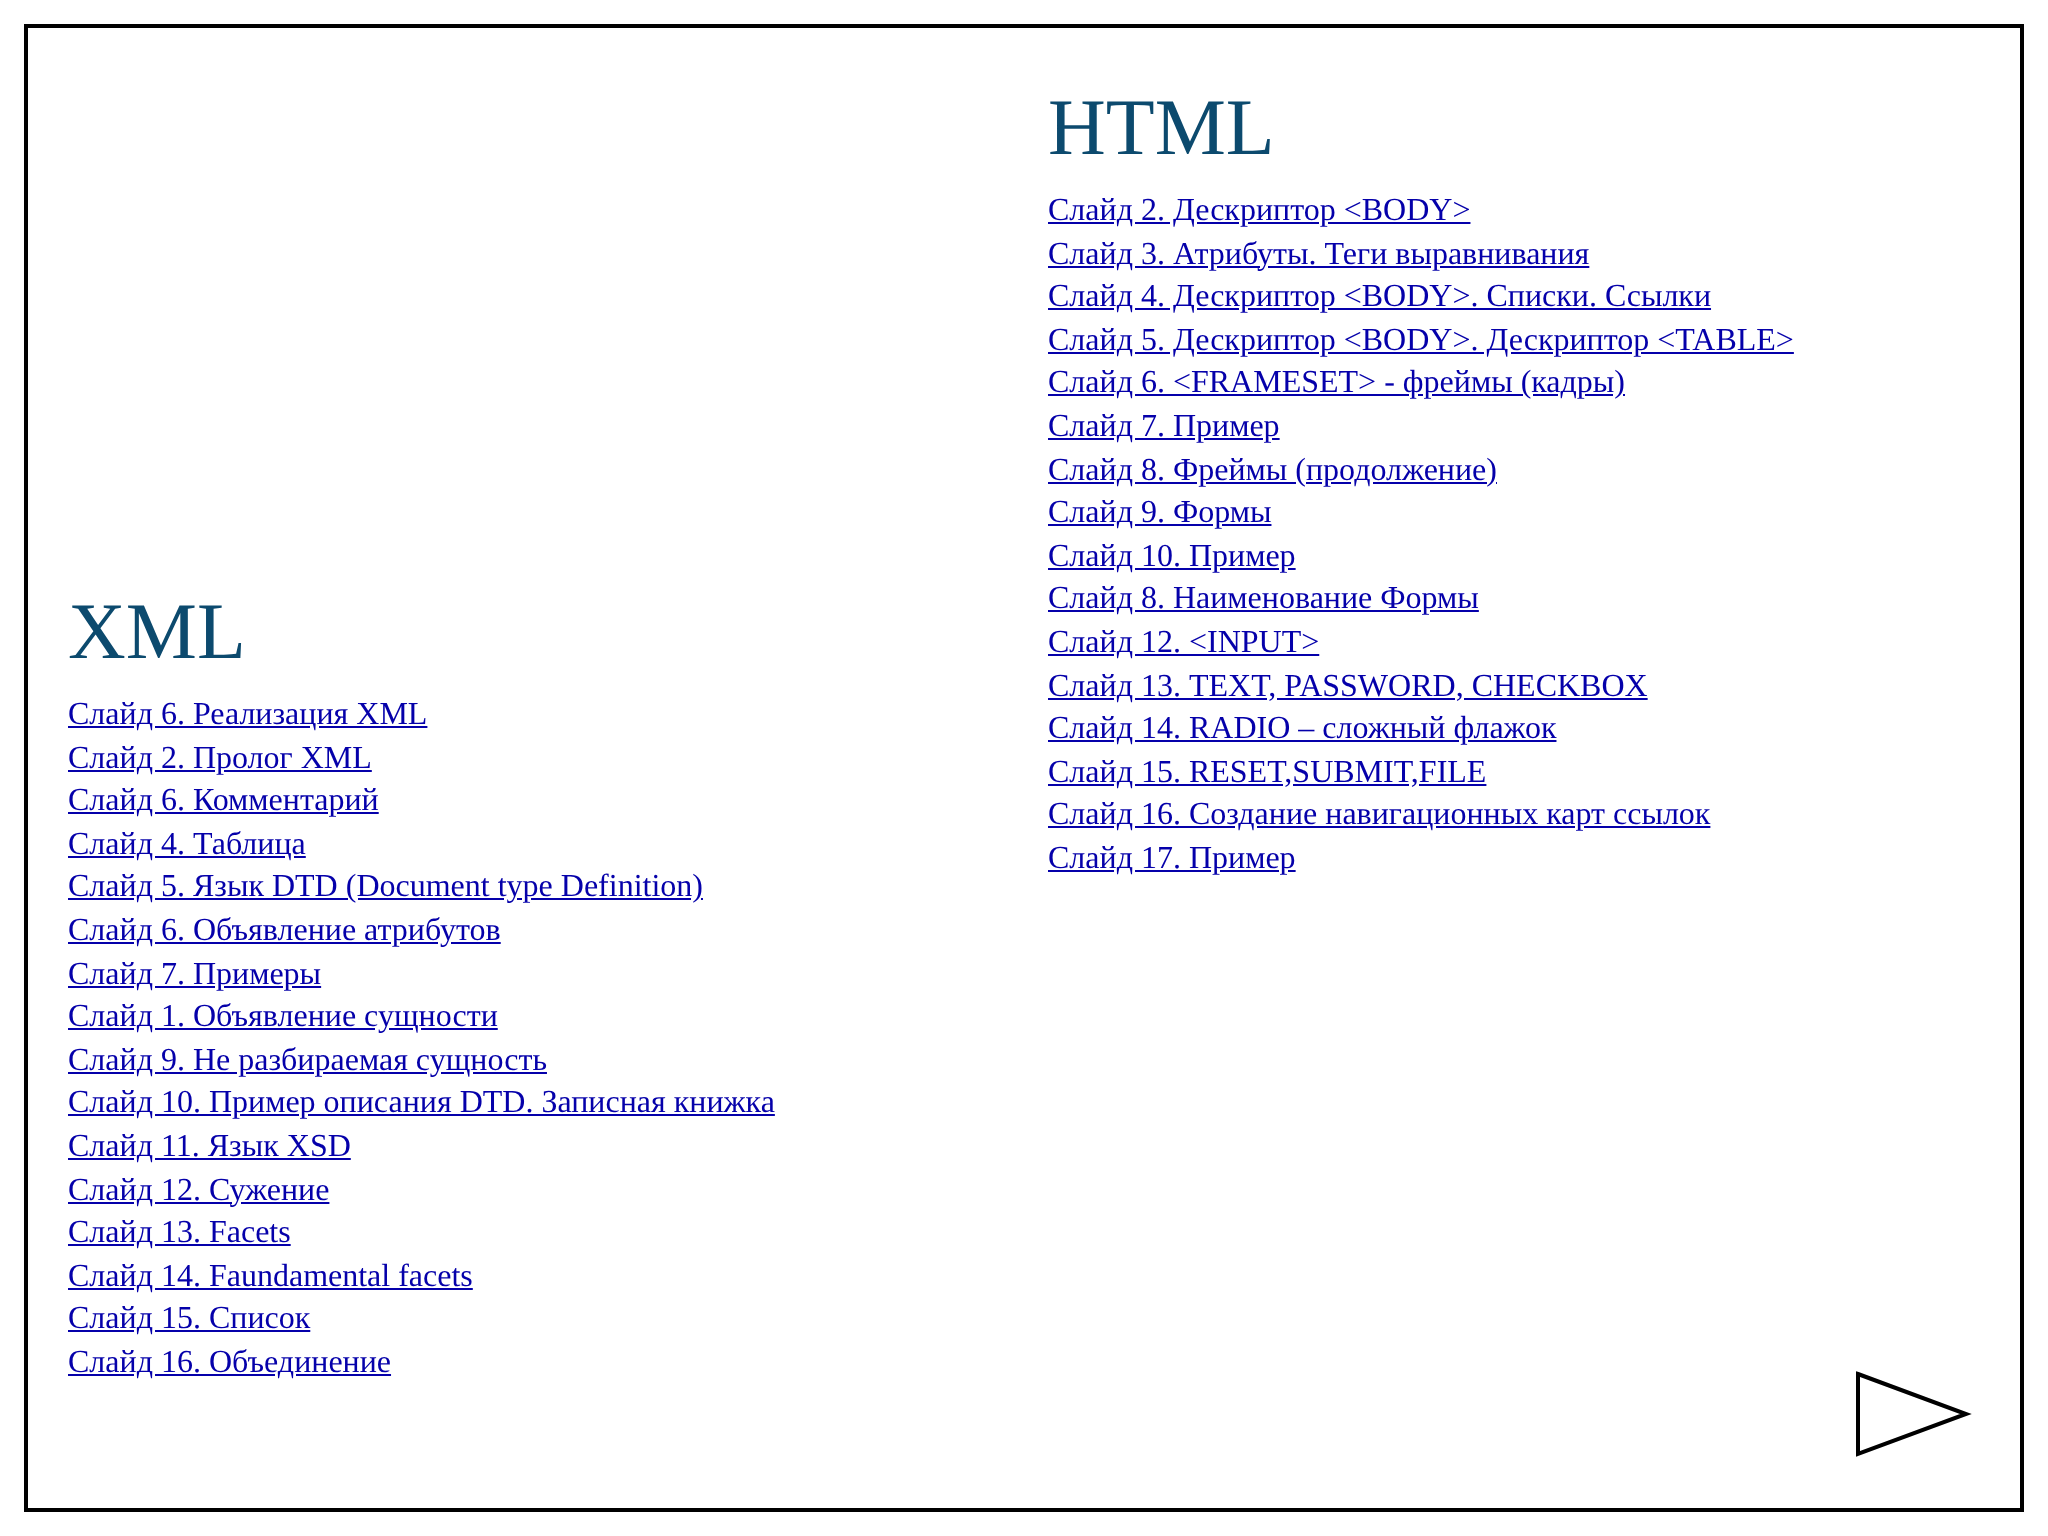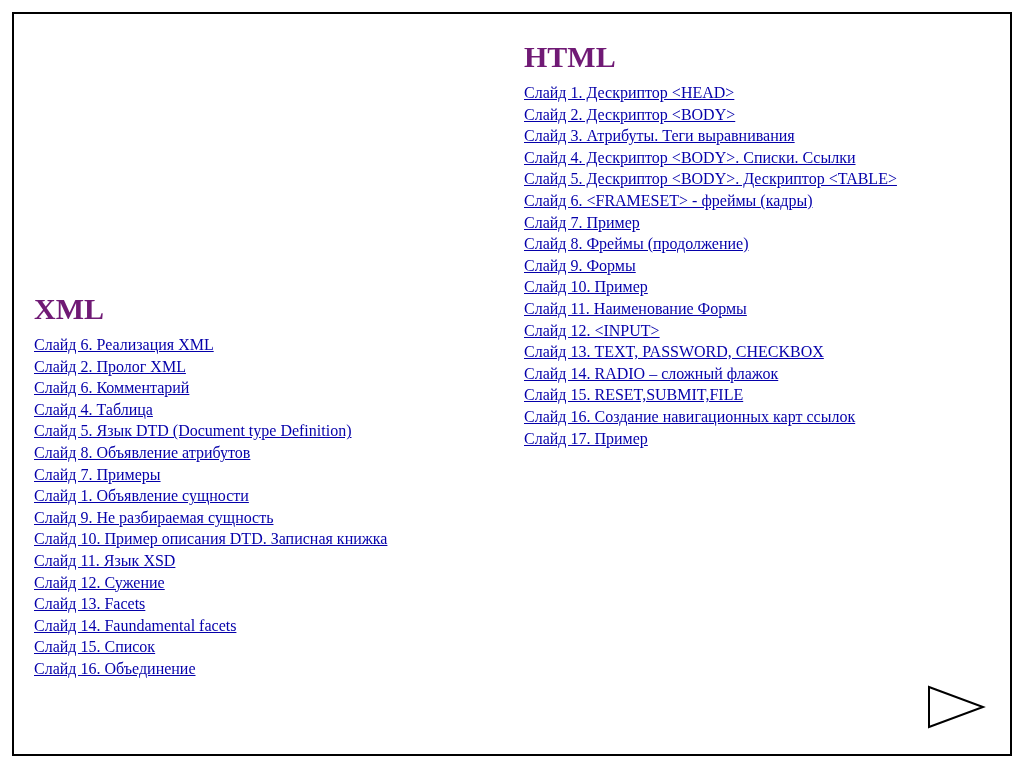--- a/index.html
+++ b/index.html
@@ -17,24 +17,24 @@
   .slide {
     position: absolute;
     left: 12px;
     top: 12px;
     width: 1000px;
     height: 744px;
     border: 2px solid #000;
     box-sizing: border-box;
   }
   .heading {
-    font-size: 30px;
-    font-weight: bold;
+    font-size: 40px;
+    font-weight: normal;
     margin: 0;
-    color: #701a75;
+    color: #0c4a6e;
   }
   .col {
     position: absolute;
   }
   .col-right {
     left: 510px;
     top: 26px;
     width: 480px;
   }
   .col-left {
@@ -67,49 +67,48 @@
   }
 </style>
 </head>
 <body>
 
 <div class="slide">
 
   <div class="col col-right">
     <div class="heading">HTML</div>
     <div class="link-list" id="right-list">
-        <div><span class="link">Слайд 1. Дескриптор &lt;HEAD&gt;</span></div>
         <div><span class="link">Слайд 2. Дескриптор &lt;BODY&gt;</span></div>
         <div><span class="link">Слайд 3. Атрибуты. Теги выравнивания</span></div>
         <div><span class="link">Слайд 4. Дескриптор &lt;BODY&gt;. Списки. Ссылки</span></div>
         <div><span class="link">Слайд 5. Дескриптор &lt;BODY&gt;. Дескриптор &lt;TABLE&gt;</span></div>
         <div><span class="link">Слайд 6. &lt;FRAMESET&gt; - фреймы (кадры)</span></div>
         <div><span class="link">Слайд 7. Пример</span></div>
         <div><span class="link">Слайд 8. Фреймы (продолжение)</span></div>
         <div><span class="link">Слайд 9. Формы</span></div>
         <div><span class="link">Слайд 10. Пример</span></div>
-        <div><span class="link">Слайд 11. Наименование Формы</span></div>
+        <div><span class="link">Слайд 8. Наименование Формы</span></div>
         <div><span class="link">Слайд 12. &lt;INPUT&gt;</span></div>
         <div><span class="link">Слайд 13. TEXT, PASSWORD, CHECKBOX</span></div>
         <div><span class="link">Слайд 14. RADIO – сложный флажок</span></div>
         <div><span class="link">Слайд 15. RESET,SUBMIT,FILE</span></div>
         <div><span class="link">Слайд 16. Создание навигационных карт ссылок</span></div>
         <div><span class="link">Слайд 17. Пример</span></div>
       </div>
   </div>
 
   <div class="col col-left">
     <div class="heading">XML</div>
     <div class="link-list" id="left-list">
         <div><span class="link">Слайд 6. Реализация XML</span></div>
         <div><span class="link">Слайд 2. Пролог XML</span></div>
         <div><span class="link">Слайд 6. Комментарий</span></div>
         <div><span class="link">Слайд 4. Таблица</span></div>
         <div><span class="link">Слайд 5. Язык DTD (Document type Definition)</span></div>
-        <div><span class="link">Слайд 8. Объявление атрибутов</span></div>
+        <div><span class="link">Слайд 6. Объявление атрибутов</span></div>
         <div><span class="link">Слайд 7. Примеры</span></div>
         <div><span class="link">Слайд 1. Объявление сущности</span></div>
         <div><span class="link">Слайд 9. Не разбираемая сущность</span></div>
         <div><span class="link">Слайд 10. Пример описания DTD. Записная книжка</span></div>
         <div><span class="link">Слайд 11. Язык XSD</span></div>
         <div><span class="link">Слайд 12. Сужение</span></div>
         <div><span class="link">Слайд 13. Facets</span></div>
         <div><span class="link">Слайд 14. Faundamental facets</span></div>
         <div><span class="link">Слайд 15. Список</span></div>
         <div><span class="link">Слайд 16. Объединение</span></div>

